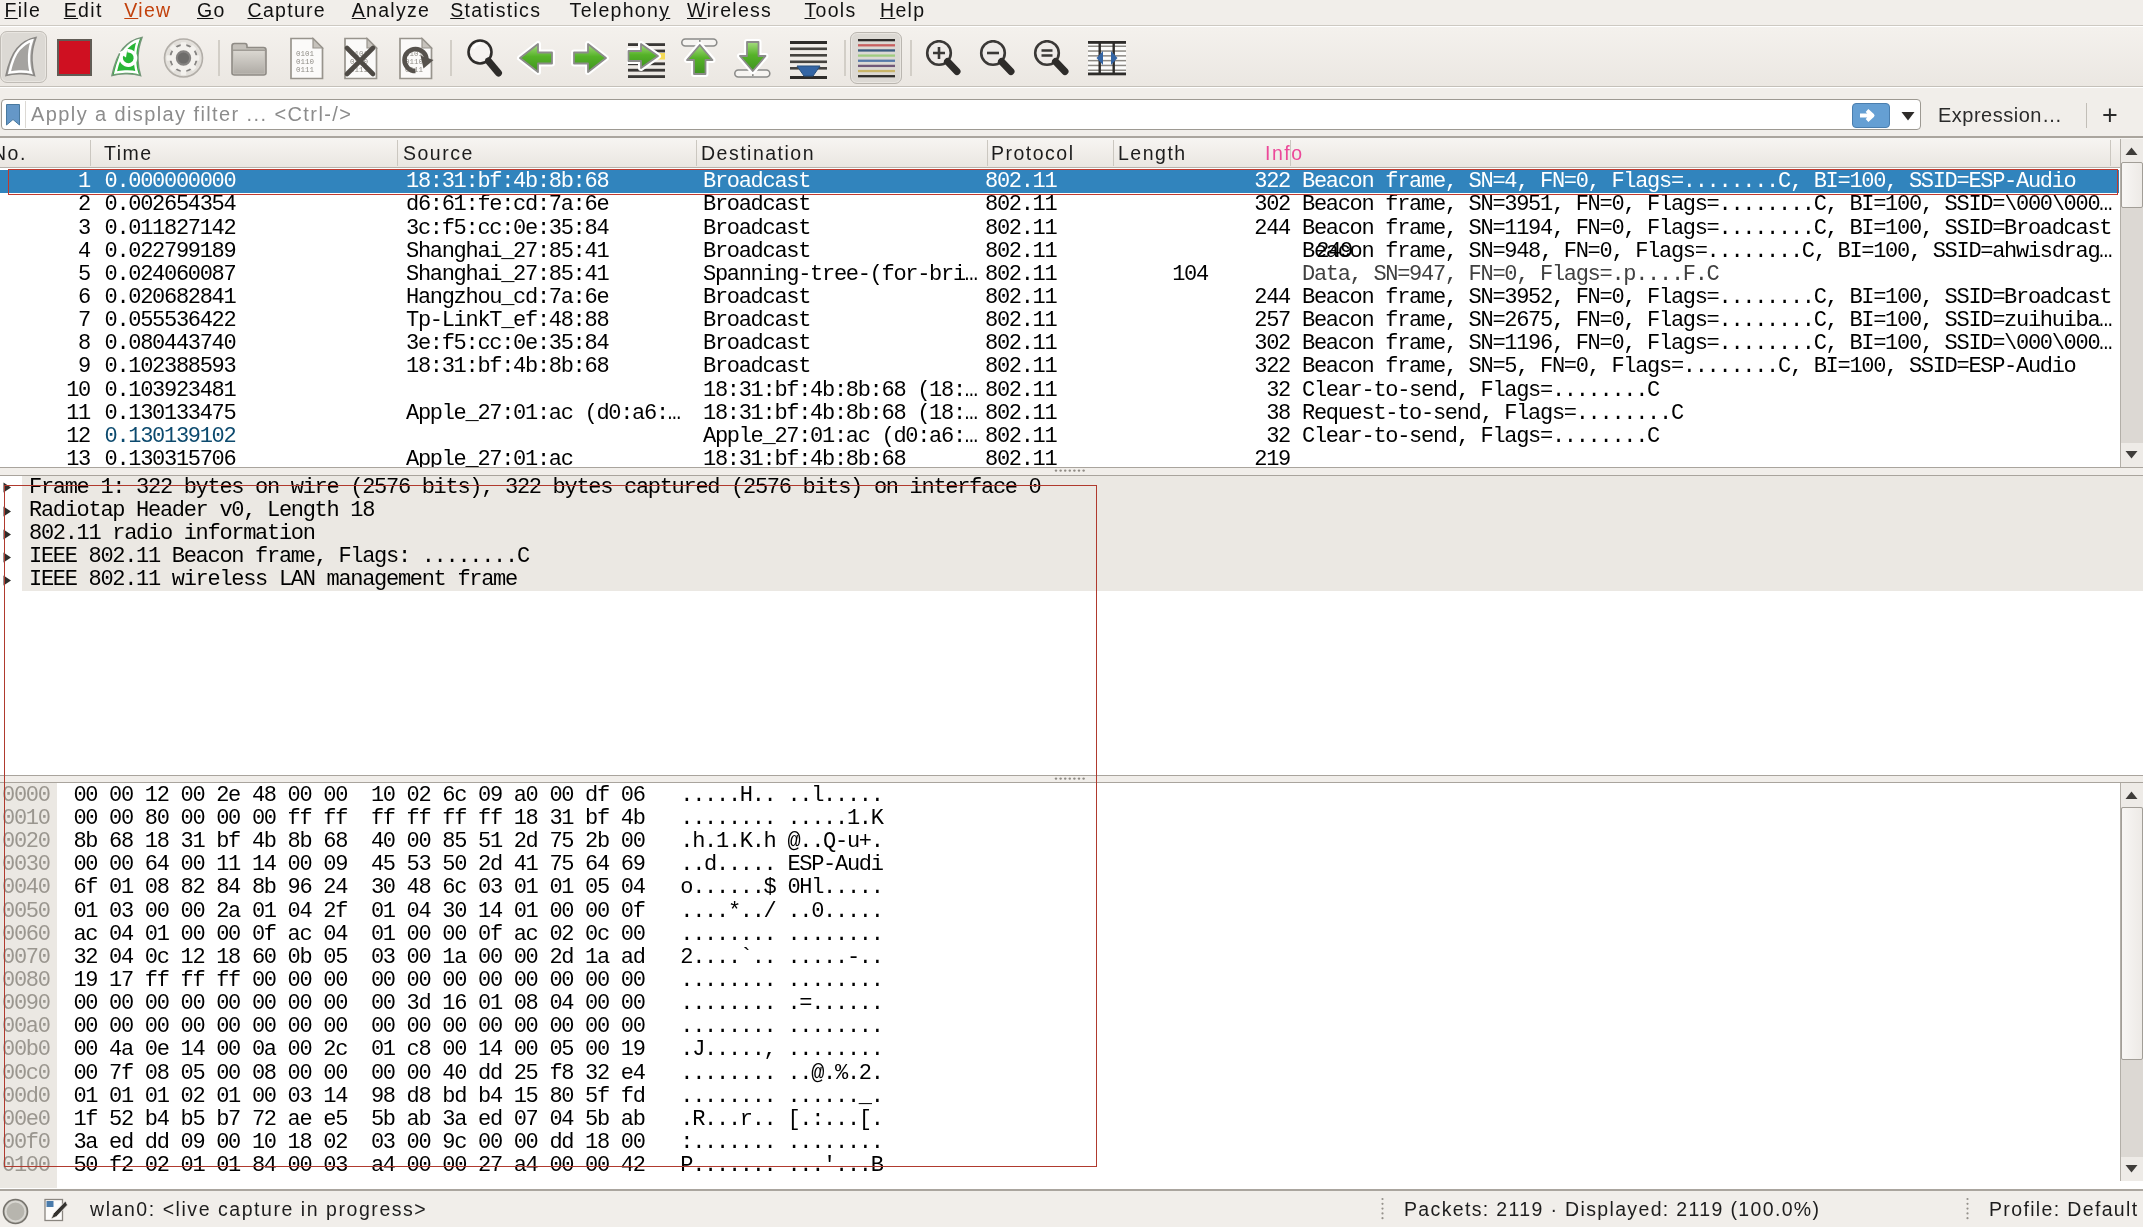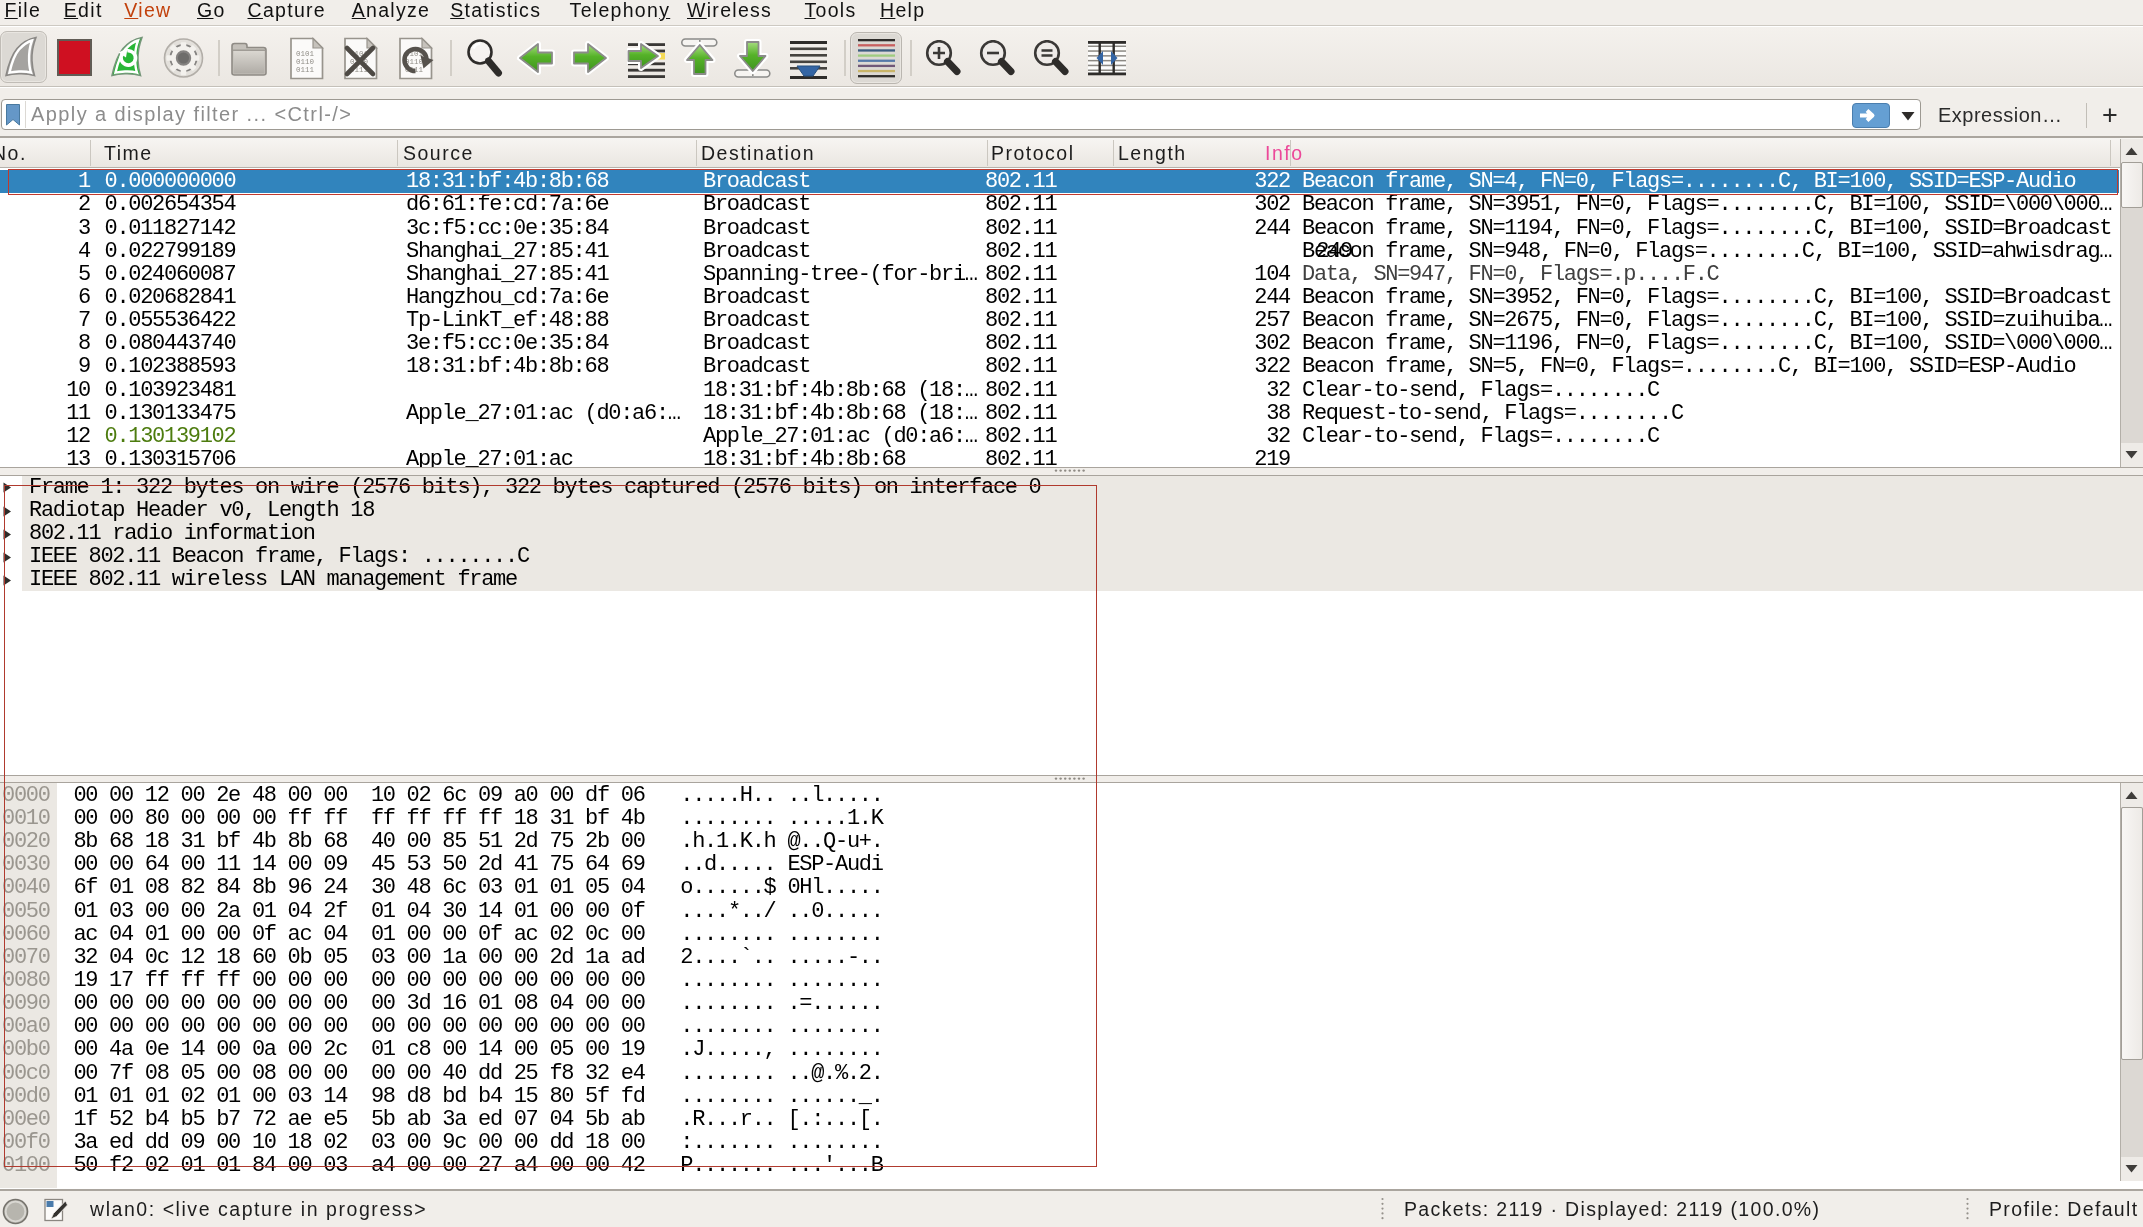--- a/index.html
+++ b/index.html
@@ -276,21 +276,21 @@
 <div class="abs mono" style="left:406px;top:239.6px;height:23.14px;line-height:23.14px;color:#000">Shanghai_27:85:41</div>
 <div class="abs mono" style="left:703px;top:239.6px;height:23.14px;line-height:23.14px;color:#000">Broadcast</div>
 <div class="abs mono" style="left:985px;top:239.6px;height:23.14px;line-height:23.14px;color:#000">802.11</div>
 <div class="abs mono" style="left:1152px;top:239.6px;width:200px;height:23.14px;line-height:23.14px;color:#000;text-align:right">249</div>
 <div class="abs mono" style="left:1302px;top:239.6px;height:23.14px;line-height:23.14px;color:#000">Beacon frame, SN=948, FN=0, Flags=........C, BI=100, SSID=ahwisdrag…</div>
 <div class="abs mono" style="left:-110px;top:262.8px;width:200px;height:23.14px;line-height:23.14px;color:#000;text-align:right">5</div>
 <div class="abs mono" style="left:104.5px;top:262.8px;height:23.14px;line-height:23.14px;color:#000">0.024060087</div>
 <div class="abs mono" style="left:406px;top:262.8px;height:23.14px;line-height:23.14px;color:#000">Shanghai_27:85:41</div>
 <div class="abs mono" style="left:703px;top:262.8px;height:23.14px;line-height:23.14px;color:#000">Spanning-tree-(for-bri…</div>
 <div class="abs mono" style="left:985px;top:262.8px;height:23.14px;line-height:23.14px;color:#000">802.11</div>
-<div class="abs mono" style="left:1090px;top:262.8px;width:200px;height:23.14px;line-height:23.14px;color:#000;text-align:right">104</div>
+<div class="abs mono" style="left:1090px;top:262.8px;width:200px;height:23.14px;line-height:23.14px;color:#000;text-align:center">104</div>
 <div class="abs mono" style="left:1302px;top:262.8px;height:23.14px;line-height:23.14px;color:#404040">Data, SN=947, FN=0, Flags=.p....F.C</div>
 <div class="abs mono" style="left:-110px;top:285.9px;width:200px;height:23.14px;line-height:23.14px;color:#000;text-align:right">6</div>
 <div class="abs mono" style="left:104.5px;top:285.9px;height:23.14px;line-height:23.14px;color:#000">0.020682841</div>
 <div class="abs mono" style="left:406px;top:285.9px;height:23.14px;line-height:23.14px;color:#000">Hangzhou_cd:7a:6e</div>
 <div class="abs mono" style="left:703px;top:285.9px;height:23.14px;line-height:23.14px;color:#000">Broadcast</div>
 <div class="abs mono" style="left:985px;top:285.9px;height:23.14px;line-height:23.14px;color:#000">802.11</div>
 <div class="abs mono" style="left:1090px;top:285.9px;width:200px;height:23.14px;line-height:23.14px;color:#000;text-align:right">244</div>
 <div class="abs mono" style="left:1302px;top:285.9px;height:23.14px;line-height:23.14px;color:#000">Beacon frame, SN=3952, FN=0, Flags=........C, BI=100, SSID=Broadcast</div>
 <div class="abs mono" style="left:-110px;top:309.0px;width:200px;height:23.14px;line-height:23.14px;color:#000;text-align:right">7</div>
 <div class="abs mono" style="left:104.5px;top:309.0px;height:23.14px;line-height:23.14px;color:#000">0.055536422</div>
@@ -320,21 +320,21 @@
 <div class="abs mono" style="left:1090px;top:378.5px;width:200px;height:23.14px;line-height:23.14px;color:#000;text-align:right">32</div>
 <div class="abs mono" style="left:1302px;top:378.5px;height:23.14px;line-height:23.14px;color:#000">Clear-to-send, Flags=........C</div>
 <div class="abs mono" style="left:-110px;top:401.6px;width:200px;height:23.14px;line-height:23.14px;color:#000;text-align:right">11</div>
 <div class="abs mono" style="left:104.5px;top:401.6px;height:23.14px;line-height:23.14px;color:#000">0.130133475</div>
 <div class="abs mono" style="left:406px;top:401.6px;height:23.14px;line-height:23.14px;color:#000">Apple_27:01:ac (d0:a6:…</div>
 <div class="abs mono" style="left:703px;top:401.6px;height:23.14px;line-height:23.14px;color:#000">18:31:bf:4b:8b:68 (18:…</div>
 <div class="abs mono" style="left:985px;top:401.6px;height:23.14px;line-height:23.14px;color:#000">802.11</div>
 <div class="abs mono" style="left:1090px;top:401.6px;width:200px;height:23.14px;line-height:23.14px;color:#000;text-align:right">38</div>
 <div class="abs mono" style="left:1302px;top:401.6px;height:23.14px;line-height:23.14px;color:#000">Request-to-send, Flags=........C</div>
 <div class="abs mono" style="left:-110px;top:424.7px;width:200px;height:23.14px;line-height:23.14px;color:#000;text-align:right">12</div>
-<div class="abs mono" style="left:104.5px;top:424.7px;height:23.14px;line-height:23.14px;color:#4d7c0f">0.130139102</div>
+<div class="abs mono" style="left:104.5px;top:424.7px;height:23.14px;line-height:23.14px;color:#0c4a6e">0.130139102</div>
 <div class="abs mono" style="left:703px;top:424.7px;height:23.14px;line-height:23.14px;color:#000">Apple_27:01:ac (d0:a6:…</div>
 <div class="abs mono" style="left:985px;top:424.7px;height:23.14px;line-height:23.14px;color:#000">802.11</div>
 <div class="abs mono" style="left:1090px;top:424.7px;width:200px;height:23.14px;line-height:23.14px;color:#000;text-align:right">32</div>
 <div class="abs mono" style="left:1302px;top:424.7px;height:23.14px;line-height:23.14px;color:#000">Clear-to-send, Flags=........C</div>
 <div class="abs mono" style="left:-110px;top:447.9px;width:200px;height:23.14px;line-height:23.14px;color:#000;text-align:right">13</div>
 <div class="abs mono" style="left:104.5px;top:447.9px;height:23.14px;line-height:23.14px;color:#000">0.130315706</div>
 <div class="abs mono" style="left:406px;top:447.9px;height:23.14px;line-height:23.14px;color:#000">Apple_27:01:ac</div>
 <div class="abs mono" style="left:703px;top:447.9px;height:23.14px;line-height:23.14px;color:#000">18:31:bf:4b:8b:68</div>
 <div class="abs mono" style="left:985px;top:447.9px;height:23.14px;line-height:23.14px;color:#000">802.11</div>
 <div class="abs mono" style="left:1090px;top:447.9px;width:200px;height:23.14px;line-height:23.14px;color:#000;text-align:right">219</div>

